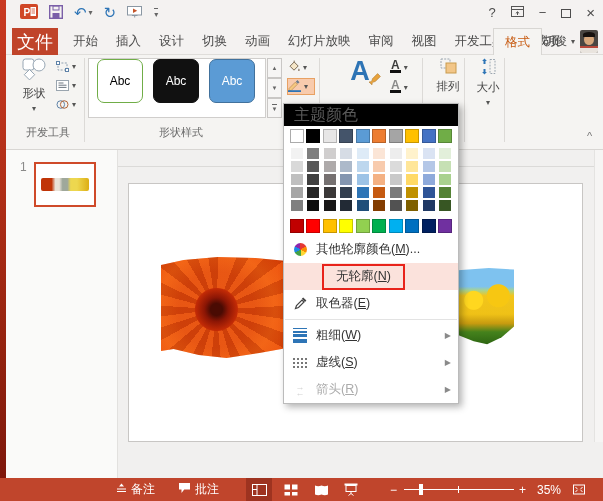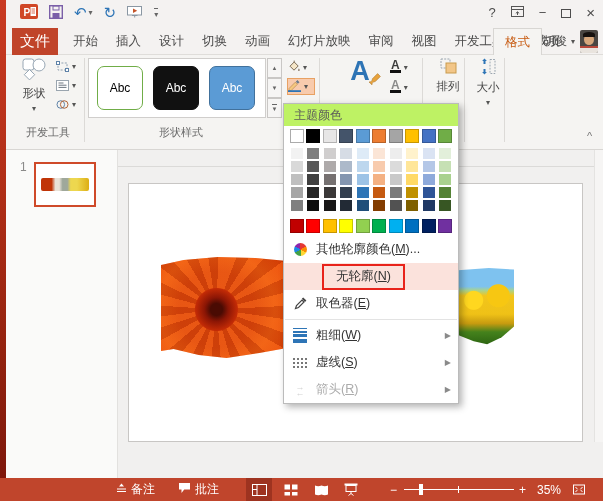--- a/index.html
+++ b/index.html
@@ -22,40 +22,40 @@
   .tiny-caret { font-size:8px; color:#666; margin-left:2px; }
   #qat-customize { border-top:1.5px solid #666; color:#666; font-size:8px; padding-top:1px; }
   #window-title { left:0; right:0; top:7px; text-align:center; color:#454545; font-size:12.5px; }
   #win-controls { right:8px; top:5px; display:flex; align-items:center; gap:15px; color:#4D4D4D; }
   #win-controls .wc { font-size:13px; line-height:16px; text-align:center; }
   #maximize-box { width:10px; height:9px; border:1.5px solid #4D4D4D; }
 
   
   #tabrow { left:6px; top:28px; width:597px; height:27px; background:#F4F2F1; border-bottom:1px solid #DFDDDA; }
   #file-tab { left:6px; top:0; width:46px; height:27px; background:#C0442A; color:#fff;
-    display:flex; align-items:center; justify-content:center; font-size:15px; }
+    display:flex; align-items:center; justify-content:center; font-size:18px; }
   #tabs-list { left:58px; top:0; height:27px; display:flex; }
   .tab { padding:0 9px; display:flex; align-items:center; color:#4A4A4A; font-size:12.5px; }
   #format-tab { left:487px; top:0; height:27px; padding:0 11px; display:flex; align-items:center;
     background:#F5F4F2; border:1px solid #D8D6D3; border-bottom:none; color:#C75B12; font-size:12.5px; }
   #user-area { right:28px; top:0; height:27px; display:flex; align-items:center; gap:4px; color:#4A4A4A; }
   #avatar { right:5px; top:2px; width:18px; height:23px; background:#4A4642; border-radius:2px; overflow:hidden; }
   #avatar .face { position:absolute; left:4px; top:4px; width:10px; height:11px; border-radius:50%; background:#D7A77B; }
   #avatar .hair { position:absolute; left:3px; top:2px; width:12px; height:5px; border-radius:50% 50% 0 0; background:#17120F; }
   #avatar .shirt { position:absolute; left:0; bottom:0; width:18px; height:7px; background:#E9E4DE; border-top:2px solid #B8483A; }
 
   
   #ribbon { left:6px; top:55px; width:597px; height:95px; background:#F5F4F2; border-bottom:1px solid #D8D6D3; }
   .rib-sep { position:absolute; top:3px; width:1px; height:84px; background:#DCDAD7; }
   .grp-label { position:absolute; top:70px; font-size:11px; color:#6A6A6A; text-align:center; }
   .big-btn { position:absolute; top:3px; display:flex; flex-direction:column; align-items:center; gap:3px; font-size:11.5px; color:#444; }
   .small-btn { position:absolute; display:flex; align-items:center; gap:3px; }
   .caret { font-size:8px; color:#555; }
 
-  #style-gallery { position:absolute; left:82px; top:3px; width:178px; height:60px; background:#fff; border:1px solid #D0CECC; display:flex; align-items:center; gap:10px; padding-left:8px; }
+  #style-gallery { position:absolute; left:82px; top:3px; width:178px; height:60px; background:#fff; border:1px solid #D0CECC; display:flex; gap:10px; padding-left:8px; }
   .abc-btn { width:46px; height:44px; border-radius:7px; display:flex; align-items:center; justify-content:center; font-size:12px; border:1.2px solid; }
   #gallery-scroll { position:absolute; left:261px; top:3px; width:15px; height:60px; display:flex; flex-direction:column; }
   .gs-btn { flex:1; border:1px solid #C9C7C5; background:#F6F5F4; color:#666; font-size:6px; display:flex; align-items:center; justify-content:center; }
   .gs-more span { border-top:1px solid #666; padding-top:1px; }
 
   #fill-btn { left:281px; top:4px; width:28px; height:17px; }
   #outline-btn { left:281px; top:23px; width:28px; height:17px; background:#F8CBAD; border:1px solid #E8A163; }
 
   #quickstyles-btn { left:318px; width:72px; }
   .bigA { font-size:27px; font-weight:bold; color:#2E74B5; line-height:26px; position:relative; }
@@ -86,21 +86,21 @@
     background:
       radial-gradient(circle at 28% 42%, #FFD71F 0 9px, rgba(0,0,0,0) 10px),
       radial-gradient(circle at 72% 36%, #F7C712 0 11px, rgba(0,0,0,0) 12px),
       linear-gradient(180deg,#7EC2EF 0 24%,#A8D38F 29%,#F2C51B 36%,#EFC117 60%,#C79B10 72%,#45821C 83%,#2C6412 100%);
     clip-path: polygon(0 3%,55% 0,100% 2%,100% 76%,78% 90%,52% 99%,28% 95%,0 87%); }
   #vscrollbar { position:absolute; right:0; top:0; width:9px; height:292px; background:#F6F5F4; border-left:1px solid #E4E3E1; }
 
   
   #dropdown { left:283px; top:103px; width:176px; background:#fff; border:1px solid #BBB;
     box-shadow:3px 3px 7px rgba(0,0,0,.3); z-index:50; }
-  .mhdr { height:22px; background:#bef264; color:#5A5A5A; font-size:12px; line-height:22px; padding-left:10px; }
+  .mhdr { height:22px; background:#000000; color:#5A5A5A; font-size:16px; line-height:22px; padding-left:10px; }
   .srow { display:flex; justify-content:space-between; padding:3px 6px; }
   .sw { width:14px; height:14px; }
   .vgrid { display:flex; justify-content:space-between; padding:1px 6px 4px; }
   .vcol { display:flex; flex-direction:column; }
   .vc { width:14px; height:13px; border:1px solid #fff; }
   .menu-item { display:flex; align-items:center; height:27px; position:relative; padding-left:6px; color:#333; font-size:12.5px; }
   .menu-item .mi-icon { width:20px; display:flex; justify-content:center; align-items:center; }
   .menu-item .mi-label { margin-left:6px; white-space:nowrap; }
   .menu-item.hl { background:#FBE2DC; }
   .menu-item.disabled { color:#ABABAB; }

